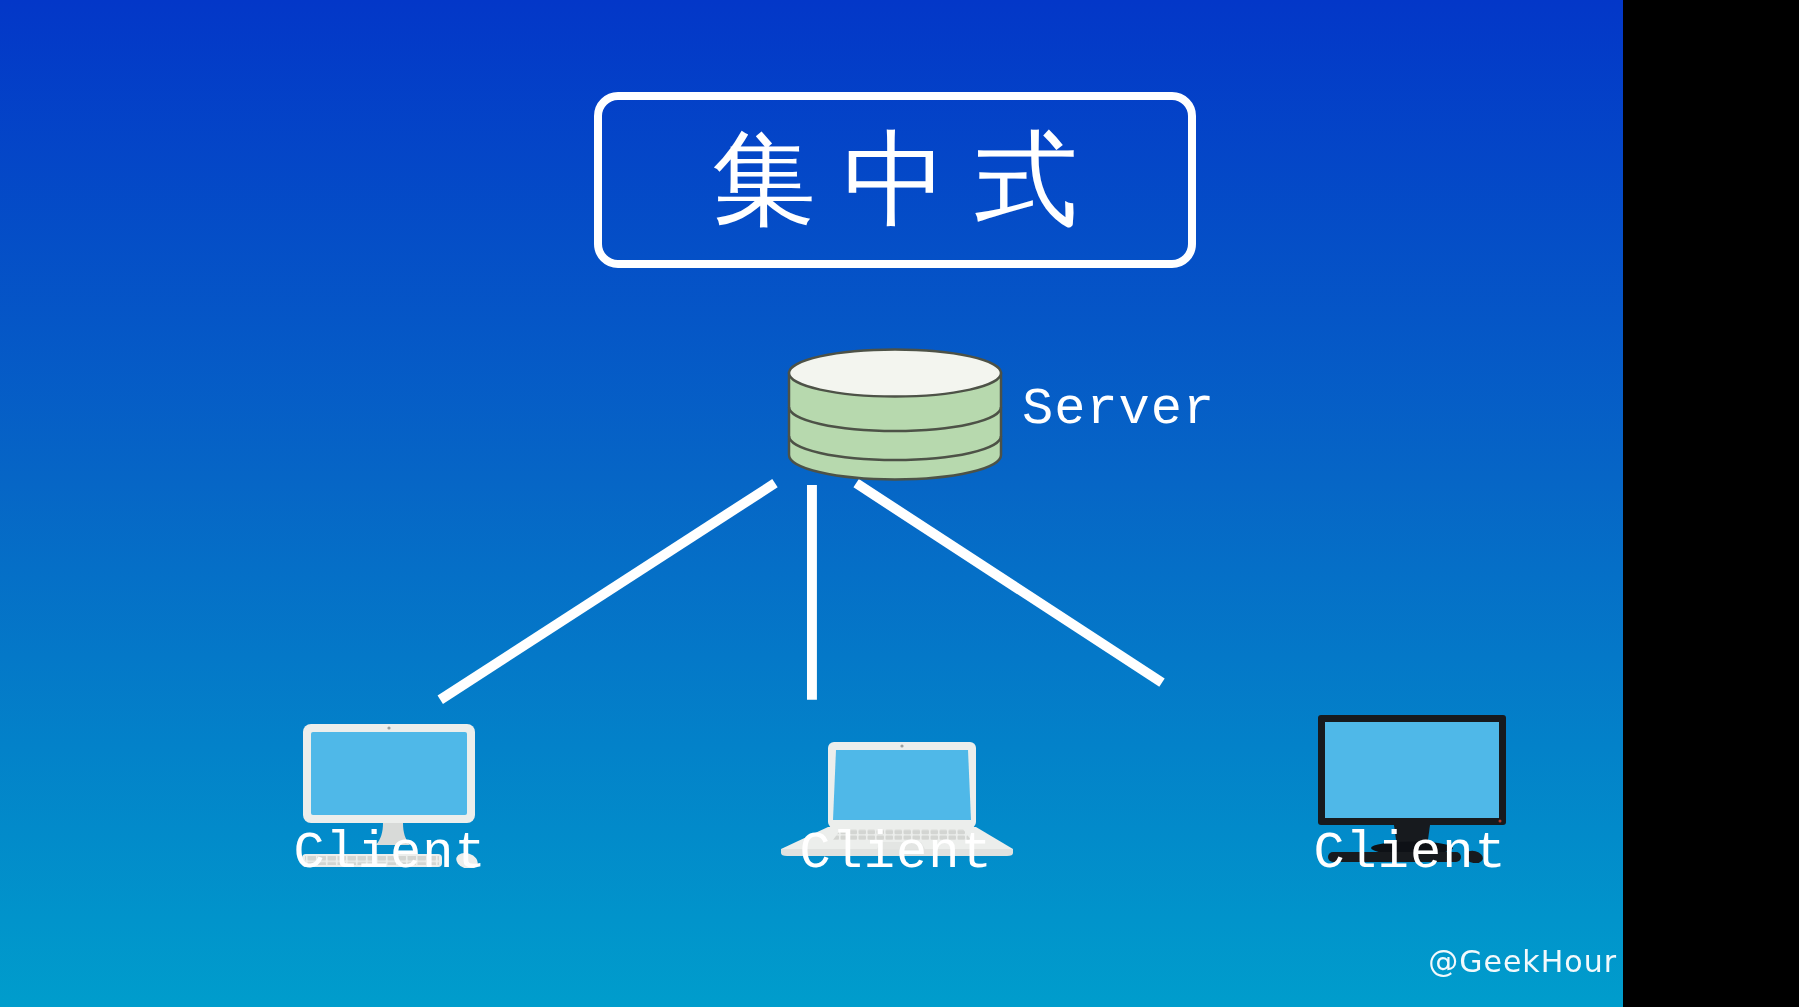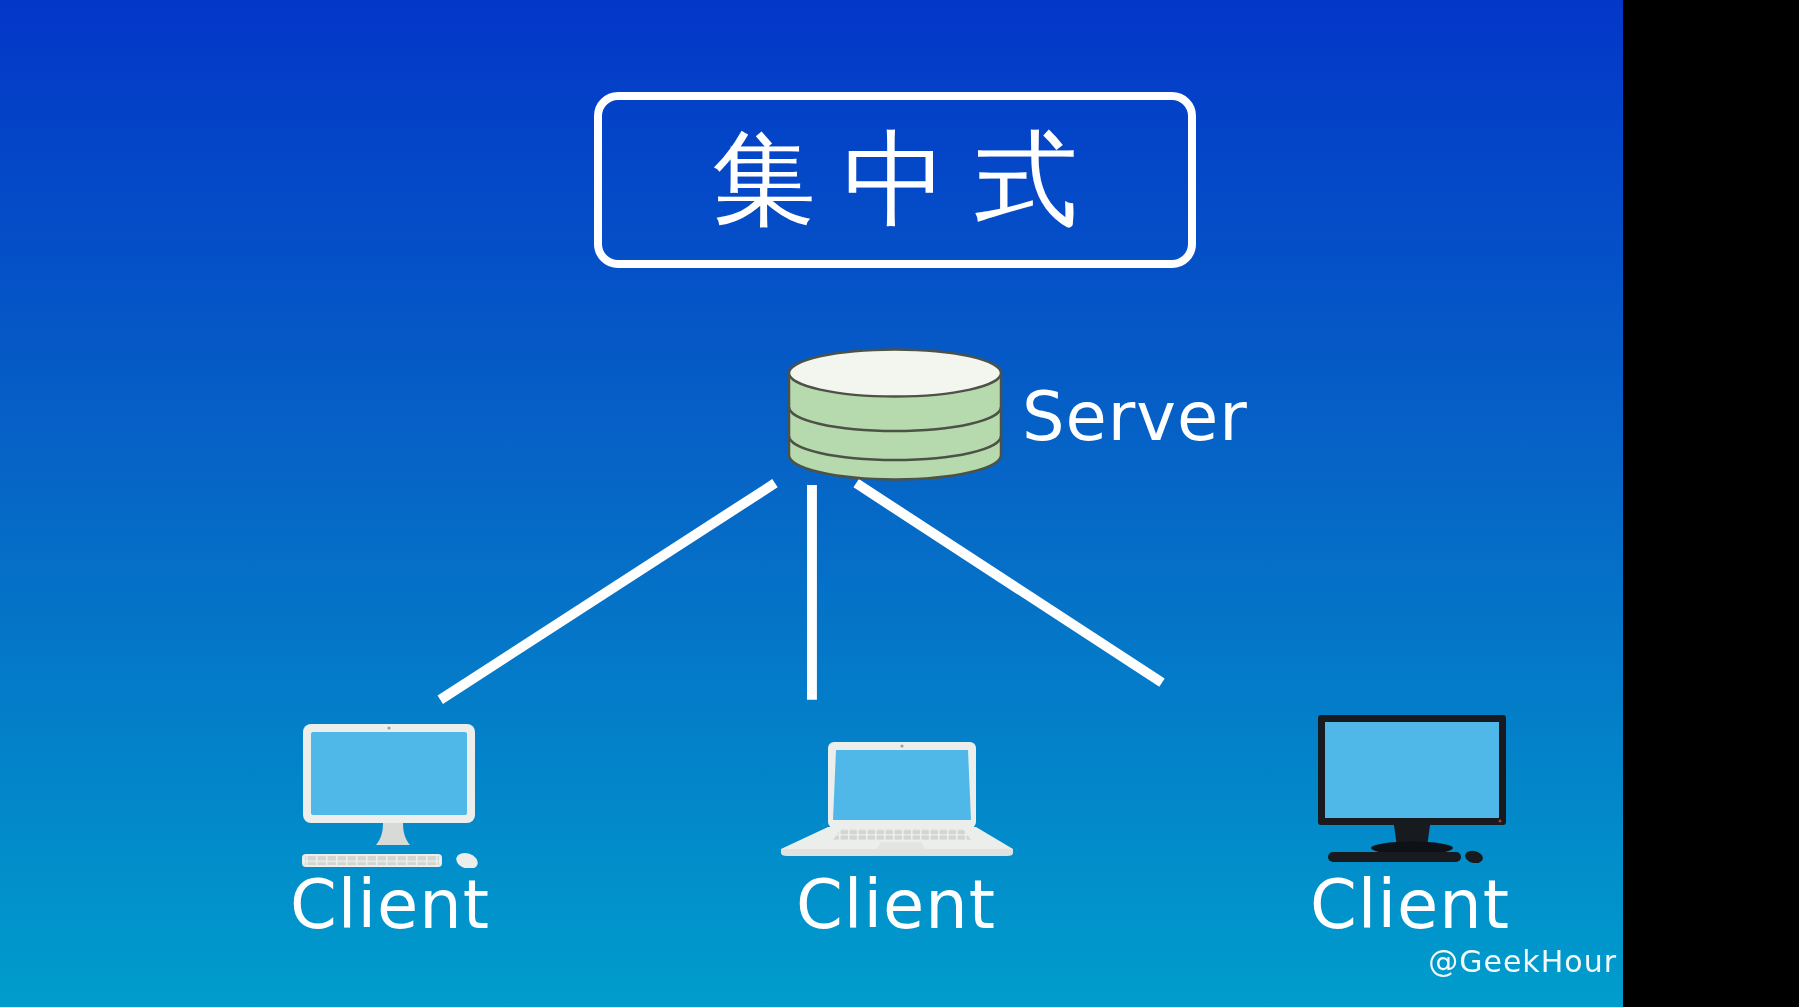--- a/index.html
+++ b/index.html
@@ -22,25 +22,25 @@
     position:absolute; left:594px; top:92px; width:602px; height:176px;
     box-sizing:border-box; border:8px solid var(--text); border-radius:24px;
     display:flex; align-items:center; justify-content:center;
   }
   .title-text{
     color:var(--text); font-family:"Liberation Serif","DejaVu Serif",serif;
     font-size:104px; letter-spacing:0.26em; padding-left:0.26em; line-height:1;
     white-space:nowrap;
   }
   .label{
-    position:absolute; color:var(--text); font-size:67px; line-height:1;
-    letter-spacing:1px; white-space:nowrap;
+    position:absolute; color:var(--text); font-size:52px; line-height:1;
+    letter-spacing:1px; white-space:nowrap;font-family:Liberation Mono, monospace;
   }
   .server-label{left:1022px; top:384px;}
-  .client-label{top:872px; transform:translateX(-50%);}
+  .client-label{top:828px; transform:translateX(-50%);}
   .watermark-label{
     position:absolute; right:6px; top:944px; color:var(--text);
     font-size:30px; letter-spacing:1px; opacity:.95;
   }
   .icon-abs{position:absolute;}
   .srv-body{fill:var(--server-body);stroke:var(--server-stroke);stroke-width:2.5;}
   .srv-top{fill:var(--server-top);stroke:var(--server-stroke);stroke-width:2.5;}
   .srv-line{fill:none;stroke:var(--server-stroke);stroke-width:2.5;}
   .lite{fill:var(--light-device);}
   .lite2{fill:var(--light-device-detail);}

